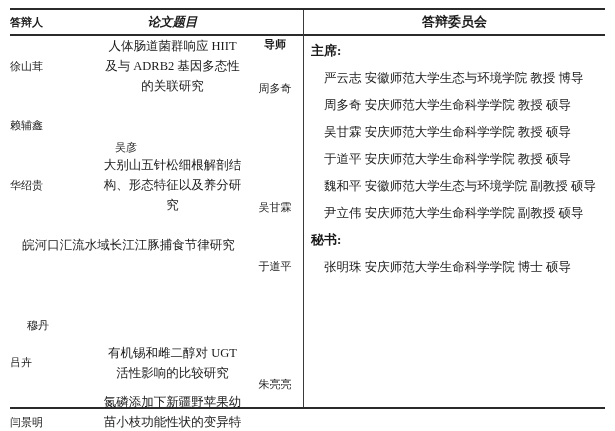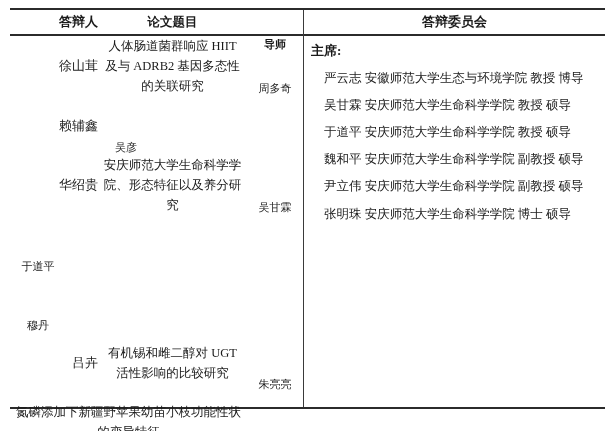--- a/index.html
+++ b/index.html
@@ -43,24 +43,24 @@
   .lbody {
     flex: 1;
     display: flex;
     flex-direction: column;
   }
   .lrow {
     flex: 1;
     display: flex;
     align-items: center;
   }
-  .c-name  { width: 88px; text-align: right; font-size: 13px; font-family: Liberation Mono, monospace; }
+  .c-name  { width: 88px; text-align: left; font-size: 11px; font-family: Liberation Mono, monospace; }
   .c-title { flex: 1; text-align: center; font-size: 12.5px; line-height: 20px; padding: 0 5px; }
   .c-adv   { width: 56px; text-align: center; font-size: 11px; margin-top: 44px; }
-  .lheader .c-title { line-height: normal; }
+  .lheader .c-title { line-height: normal; font-style: italic; }
   
   .right-section {
     flex: 1;
     border-left: 1.5px solid #3a3a3a;
     display: flex;
     flex-direction: column;
   }
   .rheader {
     height: 26px;
     border-bottom: 2px solid #2b2b2b;
@@ -106,48 +106,52 @@
           <div class="c-name">徐山茸</div>
           <div class="c-title">人体肠道菌群响应 HIIT 及与 ADRB2 基因多态性的关联研究</div>
           <div class="c-adv">周多奇</div>
         </div>
         <div class="lrow">
           <div class="c-name">赖辅鑫</div>
           <div class="c-adv">吴彦</div>
         </div>
         <div class="lrow">
           <div class="c-name">华绍贵</div>
-          <div class="c-title">安庆师范大学生命科学学院、形态特征以及养分研究</div>
+          <div class="c-title">大别山五针松细根解剖结构、形态特征以及养分研究</div>
           <div class="c-adv">吴甘霖</div>
         </div>
         <div class="lrow">
+          <div class="c-title">皖河口汇流水域长江江豚捕食节律研究</div>
           <div class="c-adv">于道平</div>
         </div>
         <div class="lrow">
           <div class="c-adv">穆丹</div>
         </div>
         <div class="lrow">
           <div class="c-name">吕卉</div>
           <div class="c-title">有机锡和雌二醇对 UGT 活性影响的比较研究</div>
           <div class="c-adv">朱亮亮</div>
         </div>
         <div class="lrow">
+          <div class="c-name">闫景明</div>
           <div class="c-title">氮磷添加下新疆野苹果幼苗小枝功能性状的变异特征</div>
           <div class="c-adv">陶冶</div>
         </div>
       </div>
     </div>
 
     <div class="right-section">
       <div class="rheader">答辩委员会</div>
       <div class="rbody">
         <div class="r-label">主席:</div>
         <div class="r-line">严云志 安徽师范大学生态与环境学院 教授 博导</div>
+        <div class="r-line member">周多奇 安庆师范大学生命科学学院 教授 硕导</div>
         <div class="r-line member">吴甘霖 安庆师范大学生命科学学院 教授 硕导</div>
         <div class="r-line member">于道平 安庆师范大学生命科学学院 教授 硕导</div>
-        <div class="r-line member">魏和平 安庆师范大学生命科学学院 副教授 硕导</div>
+        <div class="r-line member">魏和平 安徽师范大学生态与环境学院 副教授 硕导</div>
         <div class="r-line member">尹立伟 安庆师范大学生命科学学院 副教授 硕导</div>
+        <div class="r-label">秘书:</div>
         <div class="r-line">张明珠 安庆师范大学生命科学学院 博士 硕导</div>
       </div>
     </div>
 
   </div>
 </div>
 
 </body></html>

